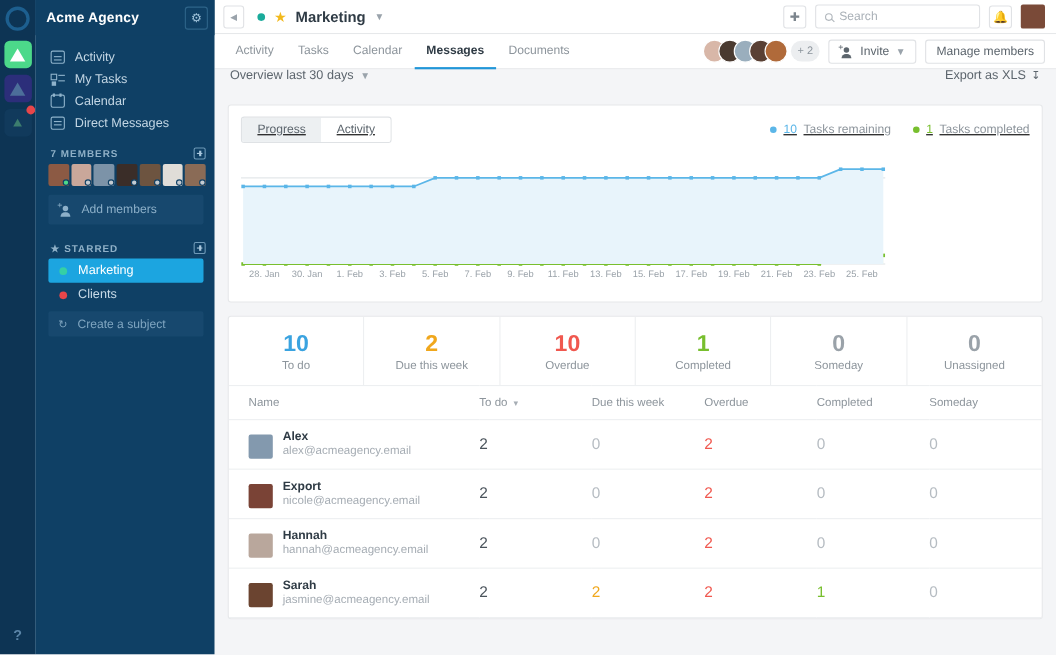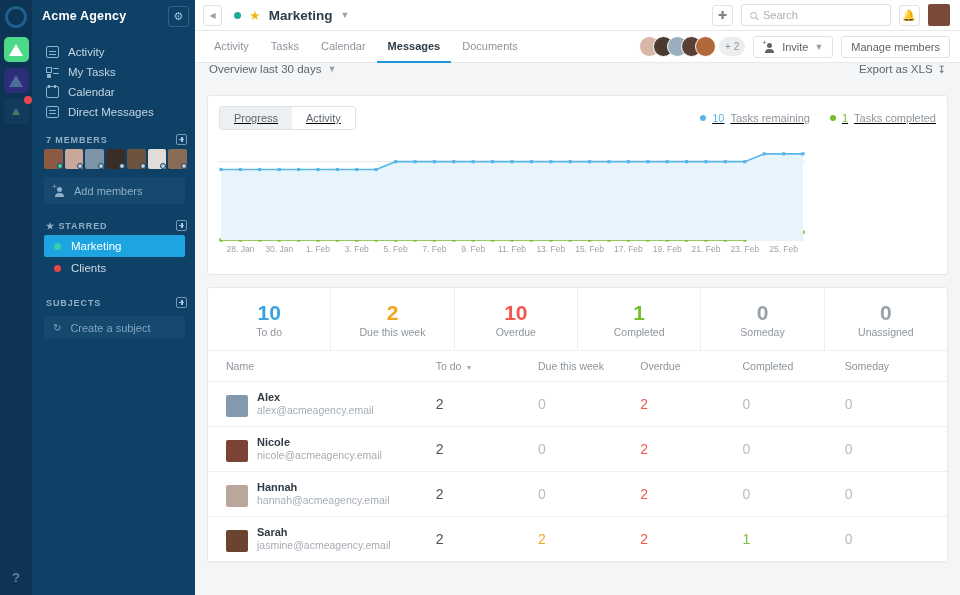--- a/index.html
+++ b/index.html
@@ -303,24 +303,20 @@
         <div class="sb-item active">
           <span class="bullet" style="background: rgb(53, 208, 165);"></span>
           <span>Marketing</span>
         </div>
         <div class="sb-item">
           <span class="bullet" style="background: rgb(232, 70, 74);"></span>
           <span>Clients</span>
         </div>
       </div>
 
-    <div class="sb-section" style="margin-top:10px">
-      <span class="lbl">SUBJECTS</span>
-      <span class="plus-sq"></span>
-    </div>
 
     <div class="create-subject">
       <span style="font-size:10px">↻</span>
       <span>Create a subject</span>
     </div>
   </div>
 
   <div class="main">
 
     <div class="topbar">
@@ -542,21 +538,21 @@
                 <td class="col-n"><span class="num zero">0</span></td>
                 <td class="col-n"><span class="num red">2</span></td>
                 <td class="col-n"><span class="num zero">0</span></td>
                 <td class="col-n"><span class="num zero">0</span></td>
               </tr>
               <tr>
                 <td class="col-name">
                   <div class="cell-user">
                     <div class="av" style="background: rgb(122, 67, 54);"></div>
                     <div>
-                      <div class="u-name">Nicole</div>
+                      <div class="u-name">Export</div>
                       <div class="u-mail">nicole@acmeagency.email</div>
                     </div>
                   </div>
                 </td>
                 <td class="col-n"><span class="num ">2</span></td>
                 <td class="col-n"><span class="num zero">0</span></td>
                 <td class="col-n"><span class="num red">2</span></td>
                 <td class="col-n"><span class="num zero">0</span></td>
                 <td class="col-n"><span class="num zero">0</span></td>
               </tr>

